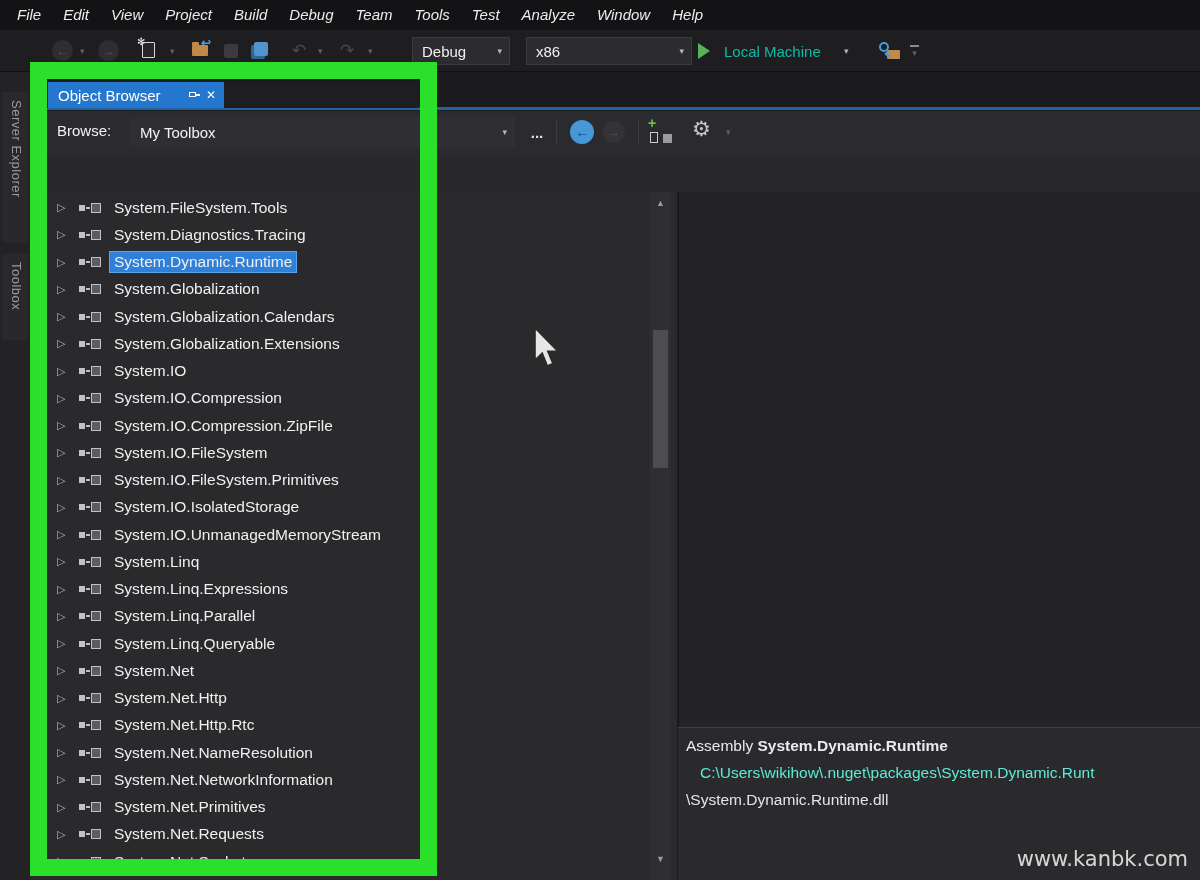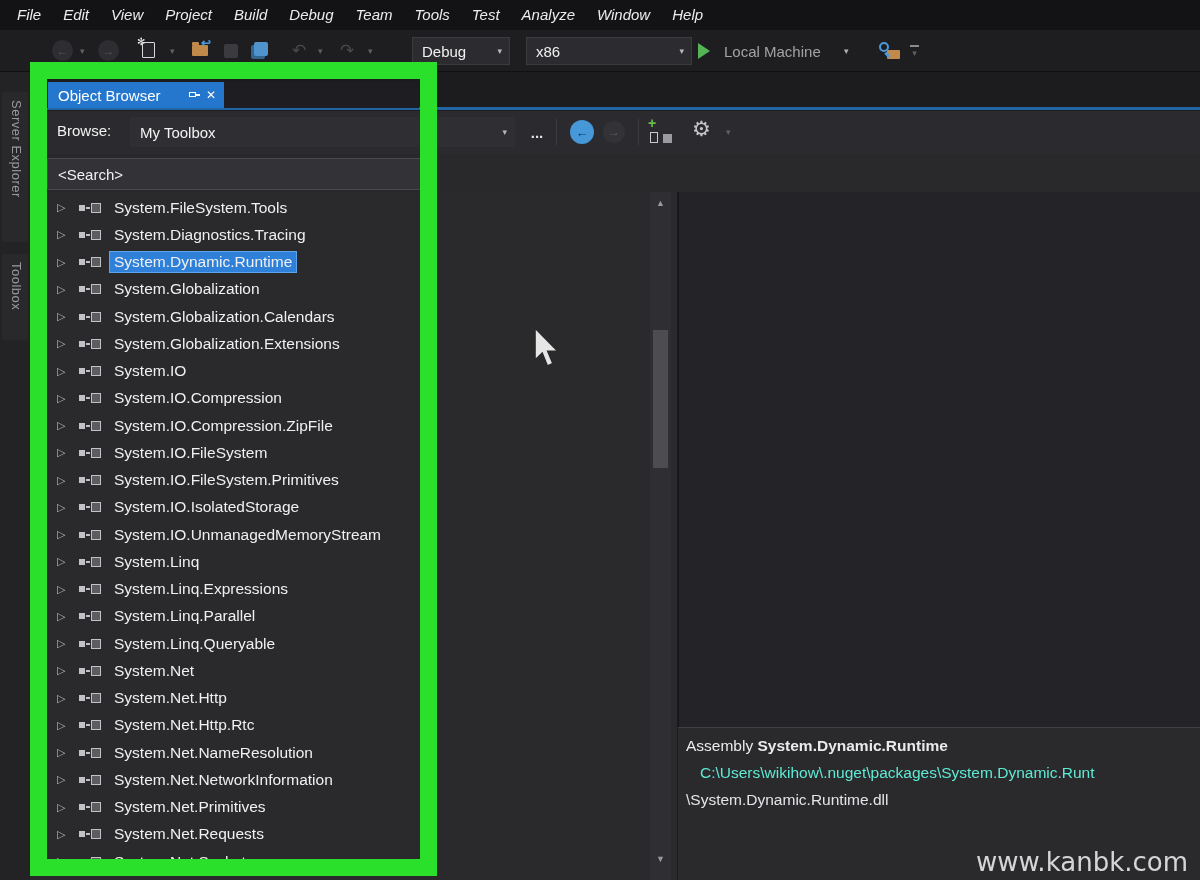--- a/index.html
+++ b/index.html
@@ -34,21 +34,21 @@
   .floppy-gray { background:#3a3a3f; }
   .floppy-blue { background:#4f94cc; box-shadow:-3px 3px 0 #32668e; }
   .glyph-disabled { color:#4a4a4f; font-size:17px; }
   .combo {
     position:absolute; height:28px; top:7px; background:#2c2c30; border:1px solid #3a3a3f;
     display:flex; align-items:center; color:#f0f0f0; font-size:15px;
   }
   .combo .val { padding-left:9px; flex:1; }
   .combo .cchev { padding:0 7px; color:#b8b8be; font-size:9px; }
   .play-tri { width:0; height:0; border-left:12px solid #55b455; border-top:8px solid transparent; border-bottom:8px solid transparent; }
-  .run-label { color:#a3a3a3; font-size:15px; margin:0 8px 0 10px; }
+  .run-label { color:#14b8a6; font-size:15px; margin:0 8px 0 10px; }
   .mag-folder { position:relative; width:22px; height:20px; }
   .mag-folder .f { position:absolute; right:0; bottom:2px; width:13px; height:9px; background:#c08a4a; border-radius:1px; }
   .mag-folder .m { position:absolute; left:1px; top:1px; width:10px; height:10px; border:2.5px solid #4a9ade; border-radius:50%; }
   .mag-folder .h { position:absolute; left:8px; top:11px; width:2.5px; height:6px; background:#4a9ade; transform:rotate(-45deg); }
   .overflow-icon { display:flex; flex-direction:column; align-items:center; gap:1px; }
   .overflow-icon .bar { width:9px; height:2px; background:#8a8a90; }
   
   .workspace { position:absolute; left:0; top:72px; width:1200px; height:808px; background:#1c1c1f; }
   .side-strip { position:absolute; left:0; top:72px; width:30px; height:808px; background:#232326; }
   .side-tab {
@@ -116,21 +116,21 @@
   .desc-line1 { position:absolute; left:8px; top:9px; color:#eaeaec; font-size:15.5px; white-space:nowrap; }
   .desc-line1 b { font-weight:bold; }
   .desc-line2 { position:absolute; left:8px; top:36px; padding-left:14px; color:#5eead4; font-size:15.5px; white-space:nowrap; overflow:hidden; width:512px; }
   .desc-line3 { position:absolute; left:8px; top:63px; color:#e4e4e8; font-size:15.5px; white-space:nowrap; }
   
   .green-frame {
     position:absolute; left:30px; top:62px; width:407px; height:814px;
     border:17px solid #2be02b; z-index:50; pointer-events:none;
   }
   
-  .watermark { position:absolute; right:12px; top:847px; color:rgba(228,228,228,.92); font-size:26px; font-family:"DejaVu Sans", sans-serif; z-index:60; }
+  .watermark { position:absolute; right:12px; top:847px; color:rgba(228,228,228,.92); font-size:21px; font-family:"DejaVu Sans", sans-serif; z-index:60; }
   .cursor { position:absolute; left:533px; top:328px; z-index:70; }
 </style>
 </head>
 <body>
 
 <div class="screen">
 
   <div class="menu-bar">
 
       <span class="menu-item">File</span>
@@ -245,23 +245,20 @@
   <span class="nav-fwd">→</span>
   <span class="vsep" style="left:638px;"></span>
   <span class="add-icon">
     <span class="plus">+</span>
     <span class="d1"></span>
     <span class="d2"></span>
   </span>
   <span class="gear-btn">⚙</span>
   <span class="chev gear-chev">▾</span>
 
-  <div class="search-box">
-    <input type="text" placeholder="&lt;Search&gt;" style="">
-  </div>
 
   <div class="tree">
 
       <div class="tree-row">
         <span class="expander">▷</span>
         <span class="asm-icon">
           <i class="s1"></i>
           <i class="s2"></i>
           <i class="s3"></i>
         </span>

